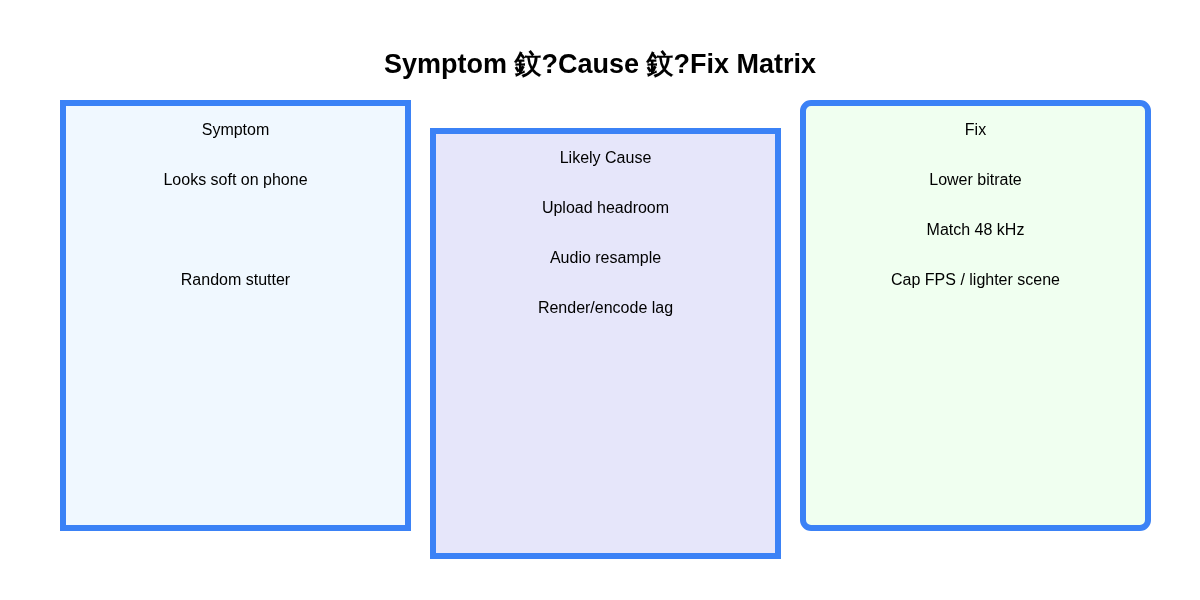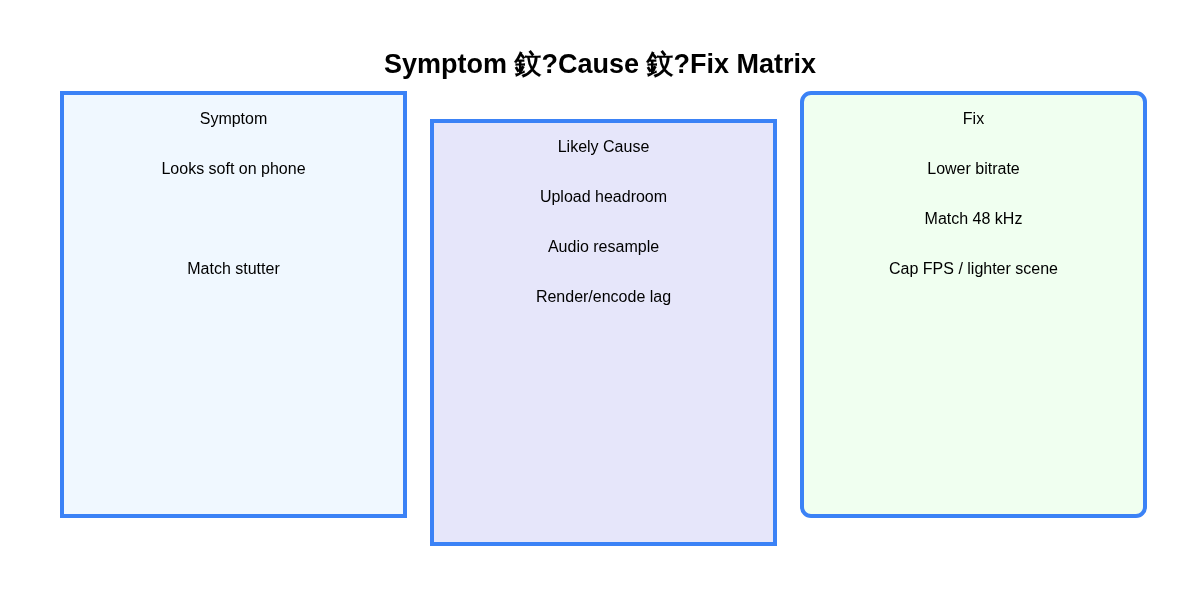--- a/index.html
+++ b/index.html
@@ -22,24 +22,24 @@
       width: 1200px;
       text-align: center;
       font-size: 27px;
       font-weight: bold;
       line-height: 36px;
       white-space: nowrap;
       margin-top: 27px;
     }
     .col {
       position: absolute;
-      top: 91px;
+      top: 100px;
       width: 339px;
       height: 419px;
-      border: 4px solid #3b82f6;
+      border: 6px solid #3b82f6;
       box-sizing: content-box;
     }
     .col-1 { left: 60px; }
     .col-2 { left: 430px; margin-top: 28px; }
     .col-3 { left: 800px; border-radius: 11px; }
     .cell {
       position: absolute;
       left: 0;
       width: 100%;
       text-align: center;
@@ -49,21 +49,21 @@
     }
   </style>
 </head>
 <body>
 
 <div class="title">Symptom 鈫?Cause 鈫?Fix Matrix</div>
 
 <div class="col col-1" style="background: rgb(240, 248, 255);">
   <div class="cell" style="top:14px">Symptom</div>
   <div class="cell" style="top:64px">Looks soft on phone</div>
-  <div class="cell" style="top:164px">Match stutter</div>
+  <div class="cell" style="top:164px">Random stutter</div>
 </div>
 
 <div class="col col-2" style="background: rgb(230, 230, 250);">
   <div class="cell" style="top:14px">Likely Cause</div>
   <div class="cell" style="top:64px">Upload headroom</div>
   <div class="cell" style="top:114px">Audio resample</div>
   <div class="cell" style="top:164px">Render/encode lag</div>
 </div>
 
 <div class="col col-3" style="background: rgb(240, 255, 240);">

